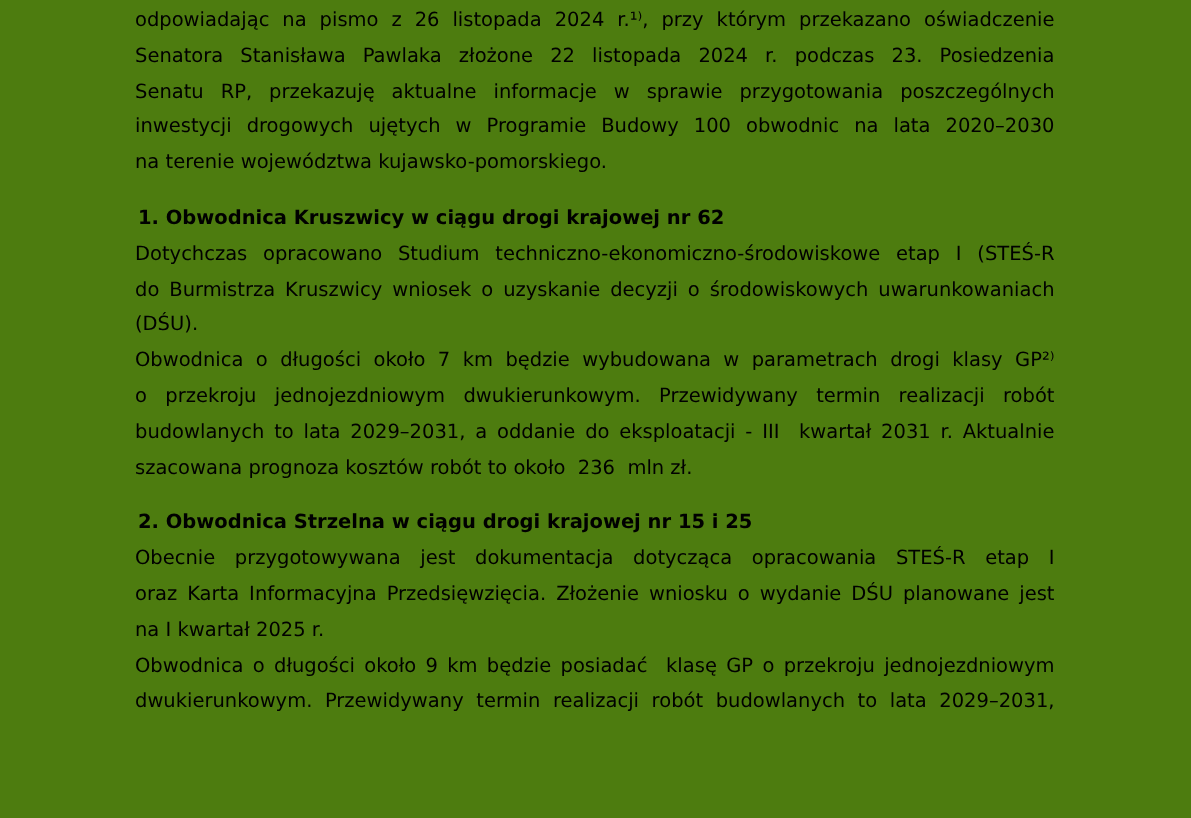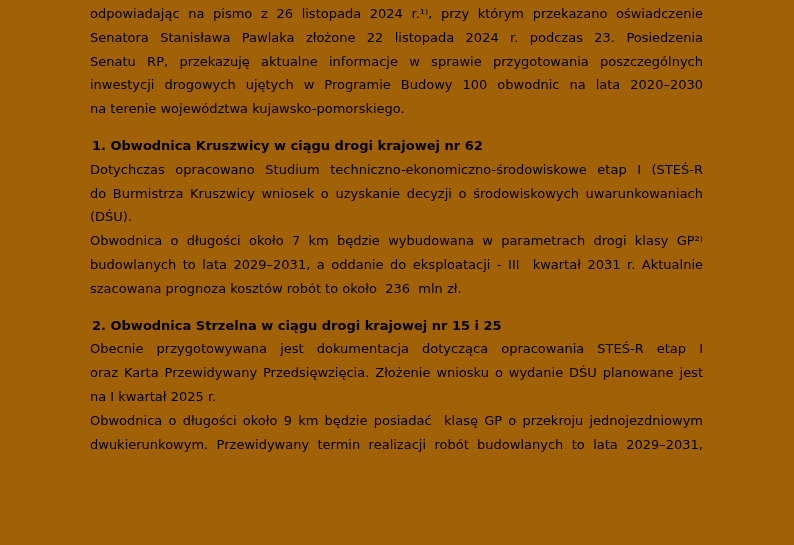--- a/index.html
+++ b/index.html
@@ -4,21 +4,21 @@
 <style>
   html, body {
     margin: 0;
     padding: 0;
     background: #ffffff;
   }
   .page {
     position: relative;
     width: 794px;
     height: 545px;
-    background: #a16207;
+    background: #4d7c0f;
     overflow: hidden;
     font-family: "DejaVu Sans", "Liberation Sans", sans-serif;
     color: #000000;
   }
   .content {
     position: absolute;
     left: 90px;
     top: 2px;
     width: 613px;
     font-size: 13px;
@@ -62,27 +62,28 @@
         <div class="line last">na terenie województwa kujawsko-pomorskiego.</div>
       </div>
       <div class="heading">1. Obwodnica Kruszwicy w ciągu drogi krajowej nr 62</div>
       <div class="paragraph">
         <div class="line">Dotychczas opracowano Studium techniczno-ekonomiczno-środowiskowe etap I (STEŚ-R</div>
         <div class="line">do Burmistrza Kruszwicy wniosek o uzyskanie decyzji o środowiskowych uwarunkowaniach</div>
         <div class="line last">(DŚU).</div>
       </div>
       <div class="paragraph">
         <div class="line">Obwodnica o długości około 7 km będzie wybudowana w parametrach drogi klasy GP²⁾</div>
+        <div class="line">o przekroju jednojezdniowym dwukierunkowym. Przewidywany termin realizacji robót</div>
         <div class="line">budowlanych to lata 2029–2031, a oddanie do eksploatacji - III  kwartał 2031 r. Aktualnie</div>
         <div class="line last">szacowana prognoza kosztów robót to około  236  mln zł.</div>
       </div>
       <div class="heading">2. Obwodnica Strzelna w ciągu drogi krajowej nr 15 i 25</div>
       <div class="paragraph">
         <div class="line">Obecnie przygotowywana jest dokumentacja dotycząca opracowania STEŚ-R etap I</div>
-        <div class="line">oraz Karta Przewidywany Przedsięwzięcia. Złożenie wniosku o wydanie DŚU planowane jest</div>
+        <div class="line">oraz Karta Informacyjna Przedsięwzięcia. Złożenie wniosku o wydanie DŚU planowane jest</div>
         <div class="line last">na I kwartał 2025 r.</div>
       </div>
       <div class="paragraph">
         <div class="line">Obwodnica o długości około 9 km będzie posiadać  klasę GP o przekroju jednojezdniowym</div>
         <div class="line">dwukierunkowym. Przewidywany termin realizacji robót budowlanych to lata 2029–2031,</div>
       </div>
     </div>
 </div>
 
 </body></html>

